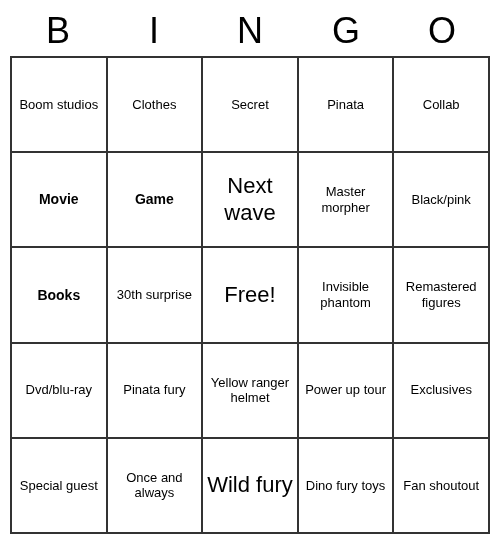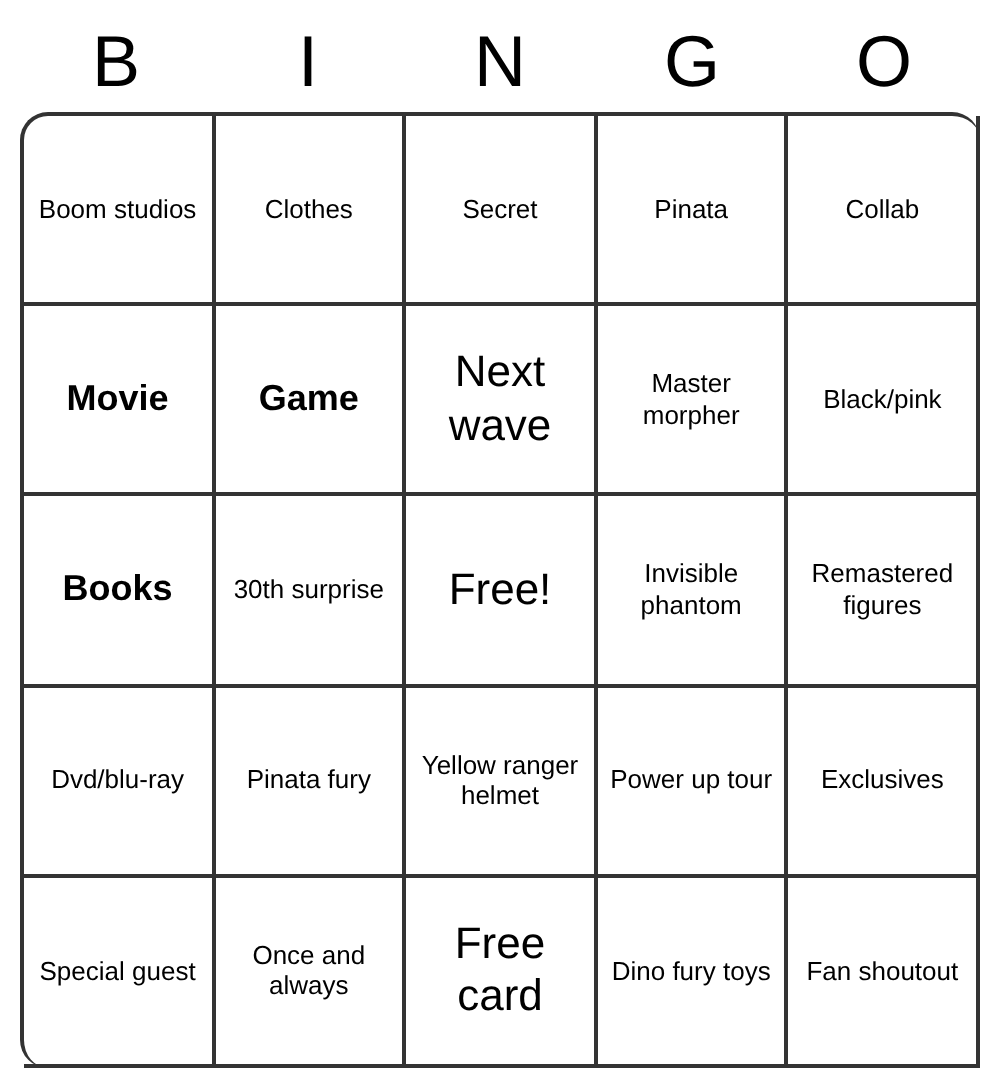--- a/index.html
+++ b/index.html
@@ -35,21 +35,20 @@
     }
 
     .bingo-grid {
       display: grid;
       grid-template-columns: repeat(5, 1fr);
       grid-template-rows: repeat(5, 1fr);
       width: 100%;
       border-left: 2px solid #333;
       border-top: 2px solid #333;
       flex: 1;
-      border-radius: 14px;
     }
 
     .bingo-cell {
       border-right: 2px solid #333;
       border-bottom: 2px solid #333;
       display: flex;
       align-items: center;
       justify-content: center;
       text-align: center;
       padding: 4px;
@@ -60,21 +59,21 @@
       font-size: 13px;
       line-height: 1.2;
     }
 
     .cell-text.large {
       font-size: 22px;
       font-weight: normal;
     }
 
     .cell-text.medium {
-      font-size: 18px;
+      font-size: 14px;
       font-weight: bold;
     }
   </style>
 </head>
 <body>
 
 <div class="bingo-title">
   <span class="bingo-letter">B</span>
   <span class="bingo-letter">I</span>
   <span class="bingo-letter">N</span>
@@ -143,21 +142,21 @@
     <div class="bingo-cell">
       <span class="cell-text">Exclusives</span>
     </div>
     <div class="bingo-cell">
       <span class="cell-text">Special guest</span>
     </div>
     <div class="bingo-cell">
       <span class="cell-text">Once and always</span>
     </div>
     <div class="bingo-cell">
-      <span class="cell-text large">Free card</span>
+      <span class="cell-text large">Wild fury</span>
     </div>
     <div class="bingo-cell">
       <span class="cell-text">Dino fury toys</span>
     </div>
     <div class="bingo-cell">
       <span class="cell-text">Fan shoutout</span>
     </div>
   </div>
 
 </body></html>

